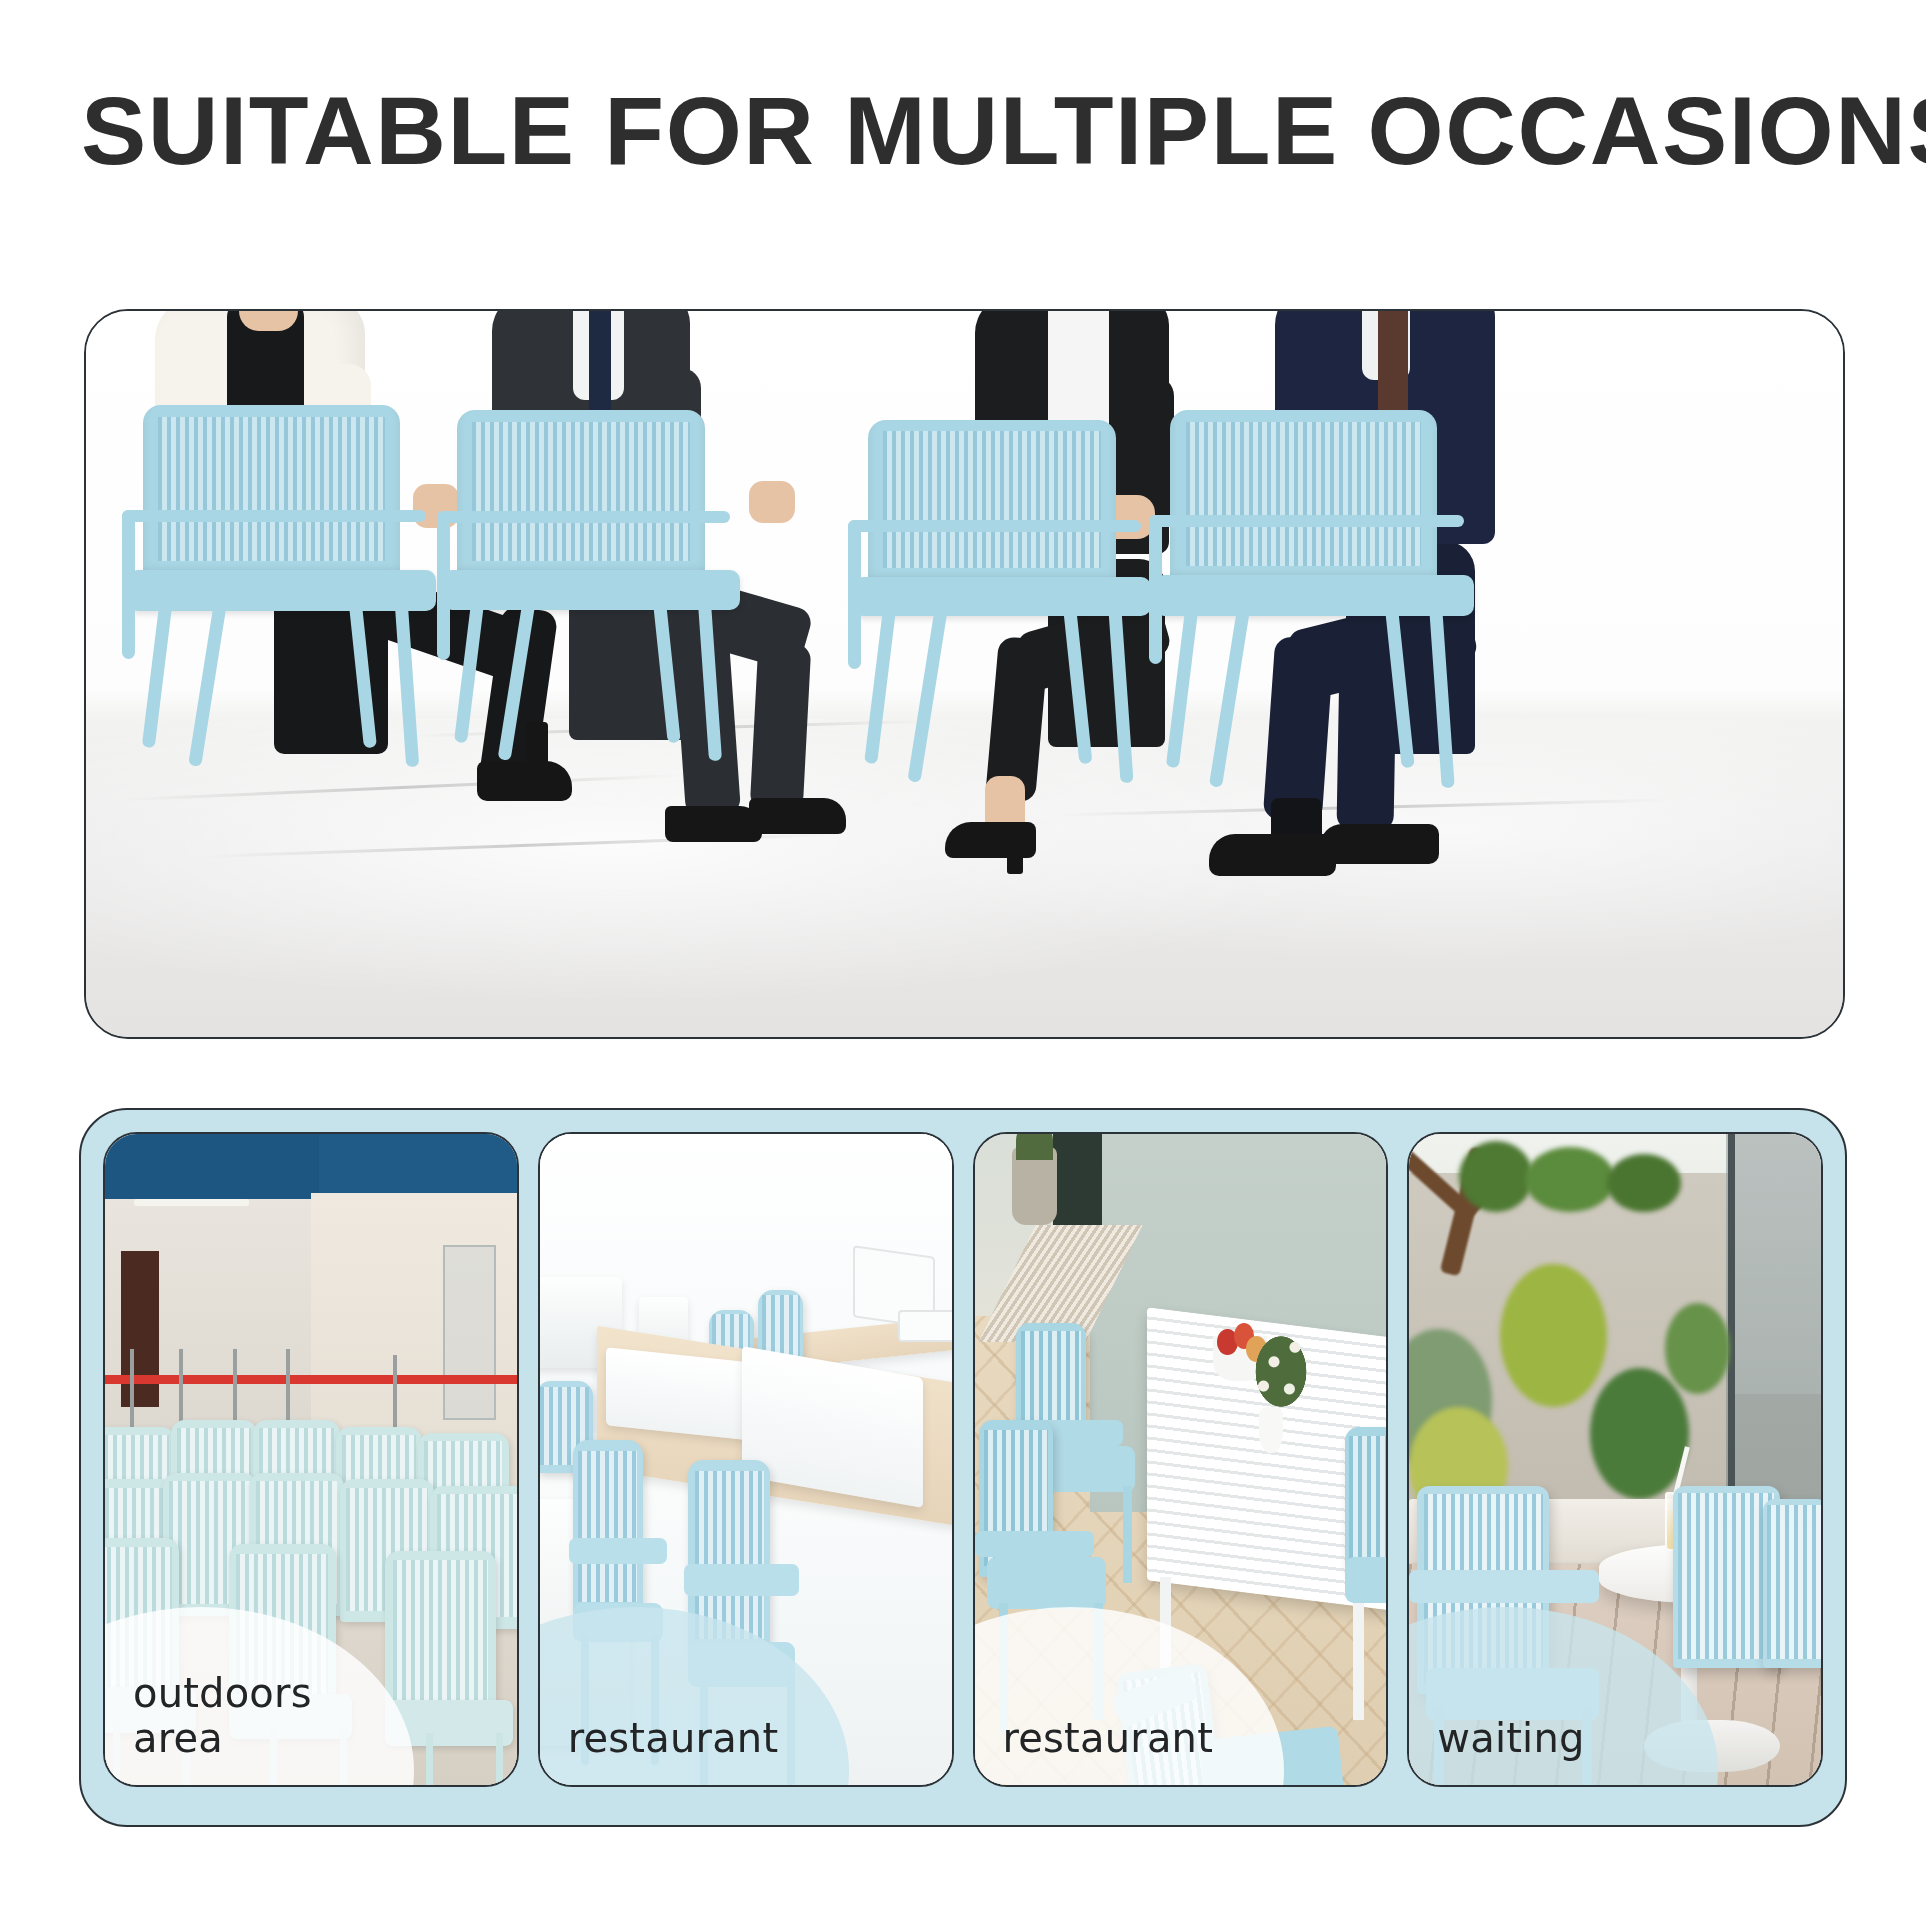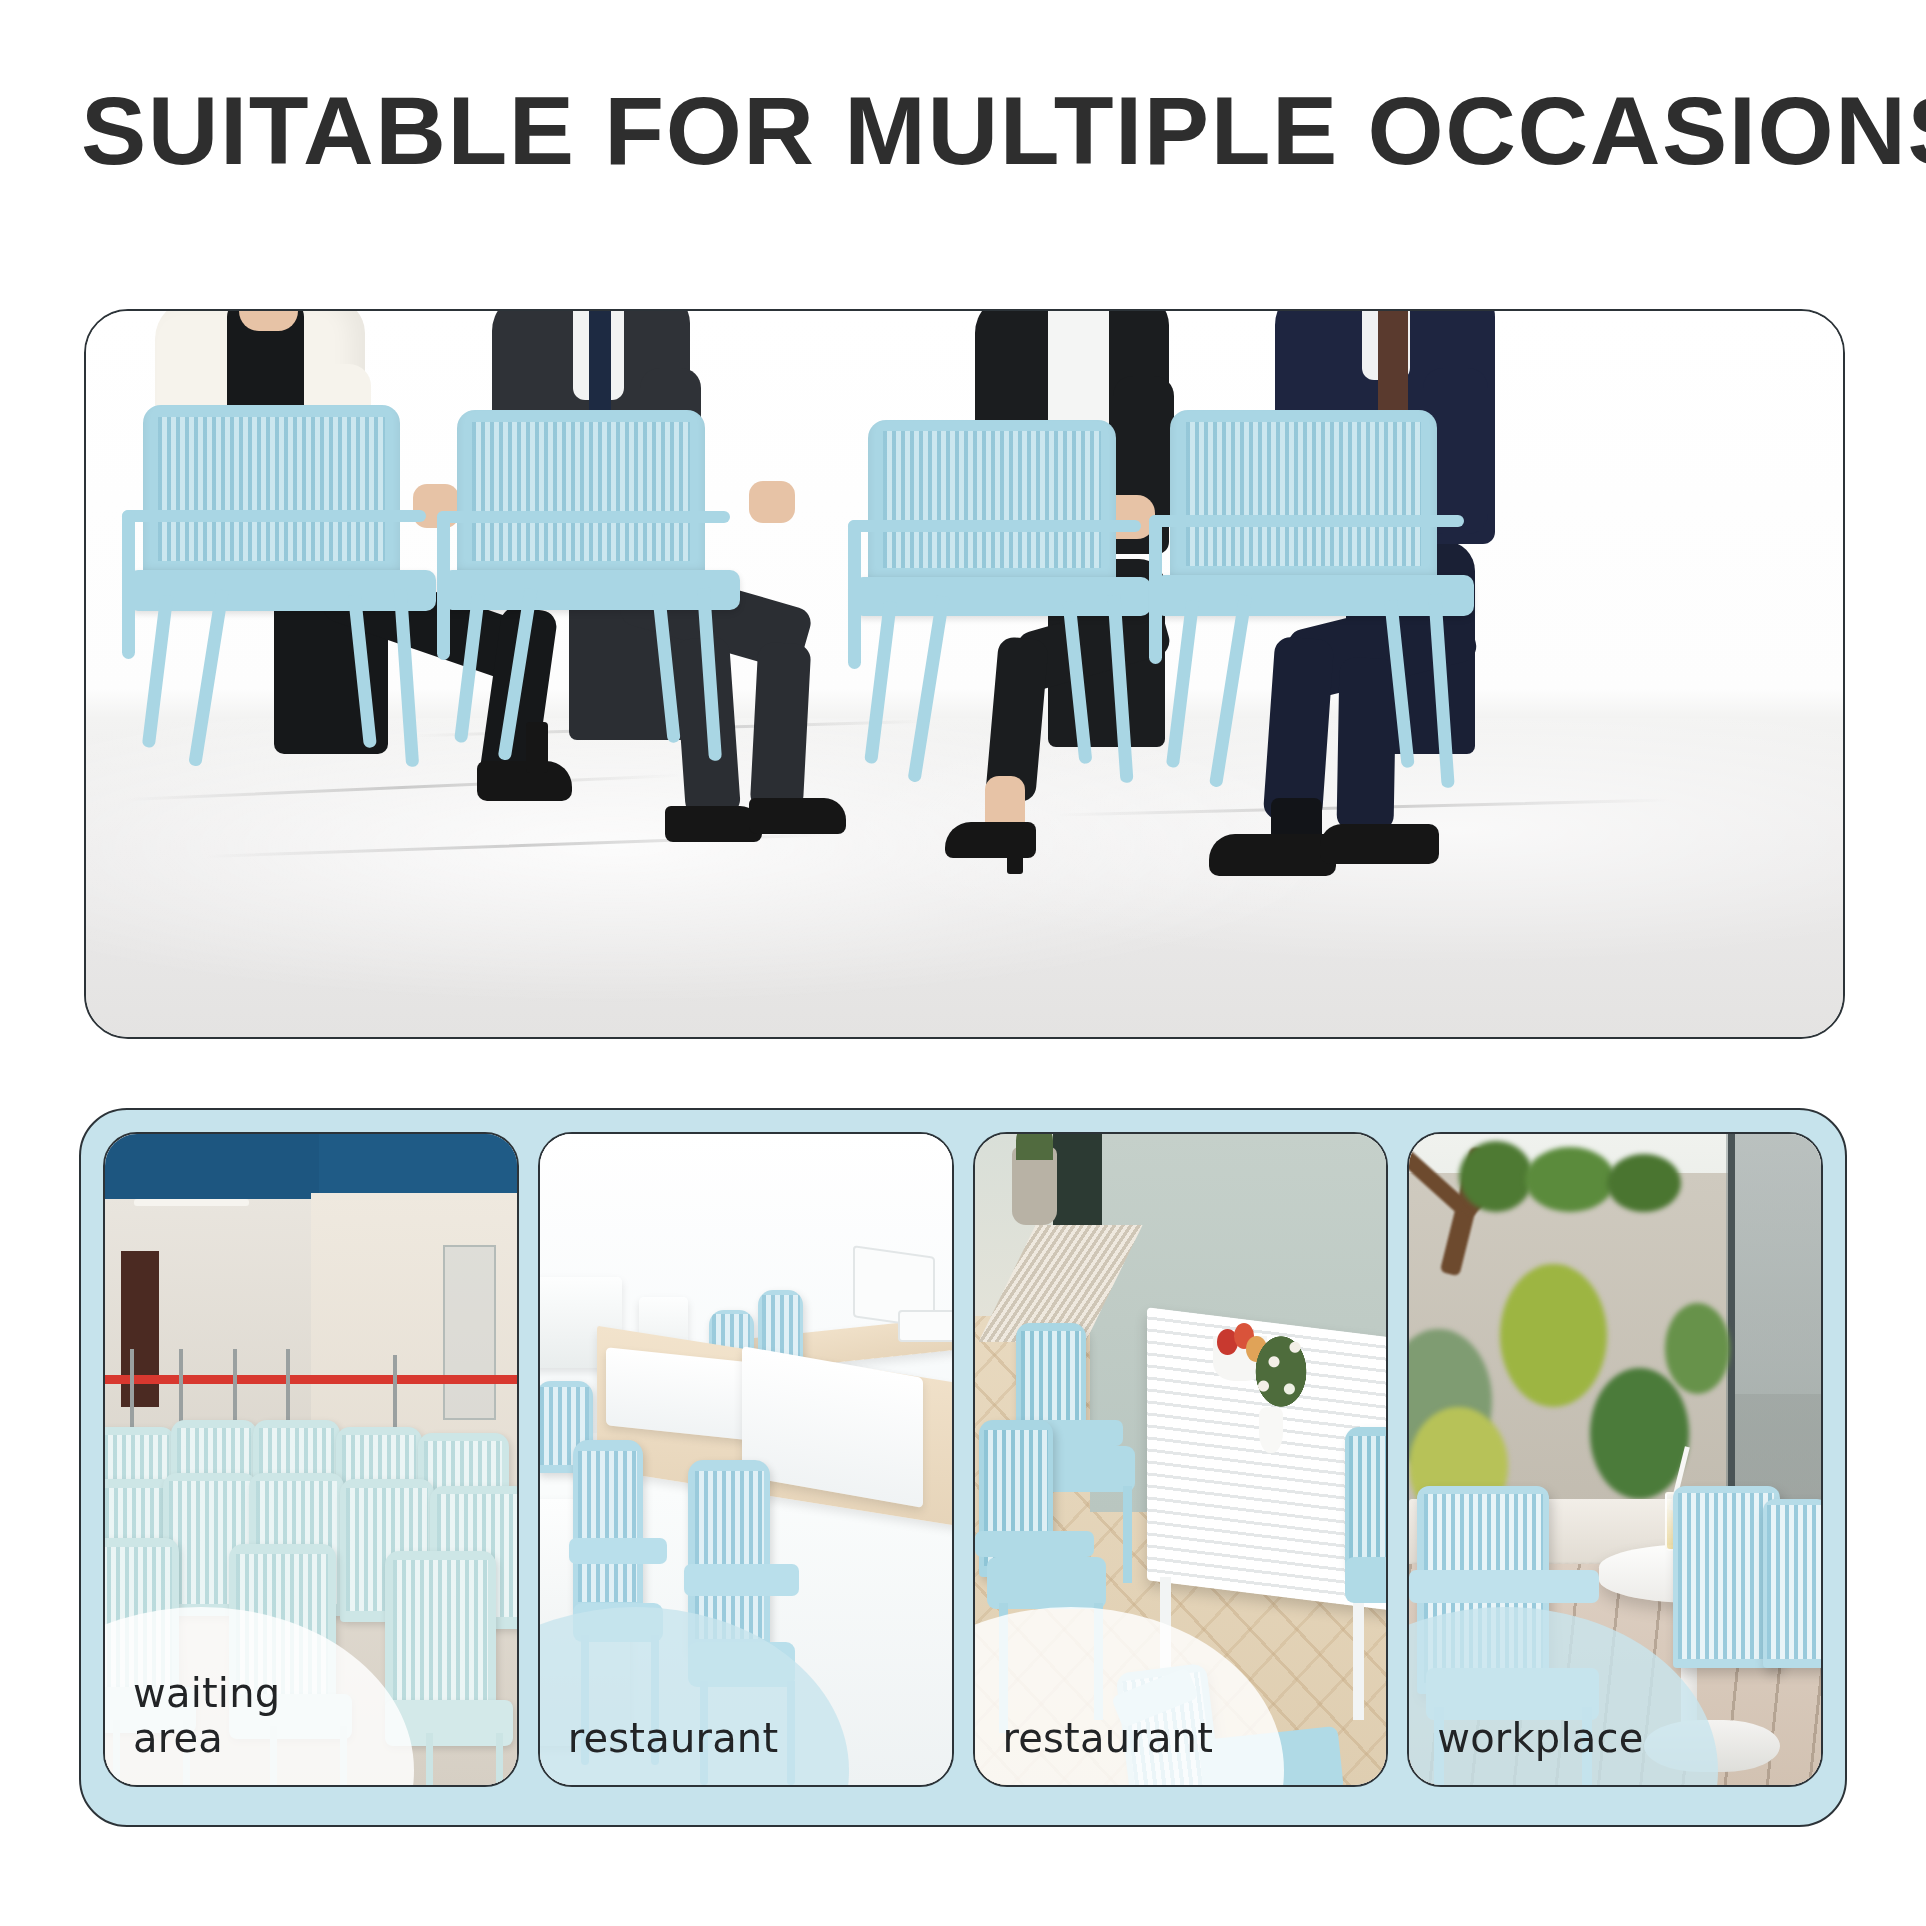--- a/index.html
+++ b/index.html
@@ -630,21 +630,21 @@
         <div class="wleg" style="left:57%;  top:91%; height:11%;"></div>
 
         <div class="wchair" style="left:68%;  top:64%; width:27%; height:25%;"></div>
         <div class="wseat" style="left:68%;  top:87%; width:31%; height:7%;"></div>
         <div class="wleg" style="left:78%;  top:92%; height:10%;"></div>
         <div class="wleg" style="left:95%;  top:92%; height:10%;"></div>
       </div>
 
       <div class="label-blob"></div>
       <div class="thumb-label">
-        <div>waiting</div>
+        <div>outdoors</div>
         <div>area</div>
       </div>
     </div>
 
     <div class="thumb">
       <div class="thumb-scene sc-work">
         <div class="k-wall"></div>
 
         <div class="k-desk" style="left:44%; top:30%; width:58%; height:5%; transform:skewY(-6deg);"></div>
         <div class="k-monitor" style="left:76%; top:18%; width:20%; height:11%; transform:skewY(8deg);"></div>
@@ -763,19 +763,19 @@
         <div class="oseat" style="left:4%;  top:82%; width:42%; height:8%;"></div>
         <div class="oleg" style="left:6%;  top:88%; height:14%;"></div>
         <div class="oleg" style="left:42%; top:88%; height:12%;"></div>
 
         <div class="ochair" style="left:64%; top:54%; width:26%; height:28%;"></div>
         <div class="ochair" style="left:86%; top:56%; width:16%; height:26%;"></div>
       </div>
 
       <div class="label-blob blue"></div>
       <div class="thumb-label">
-        <div>workplace</div>
+        <div>waiting</div>
       </div>
     </div>
 
   </div>
 </div>
 
 
 </body></html>

